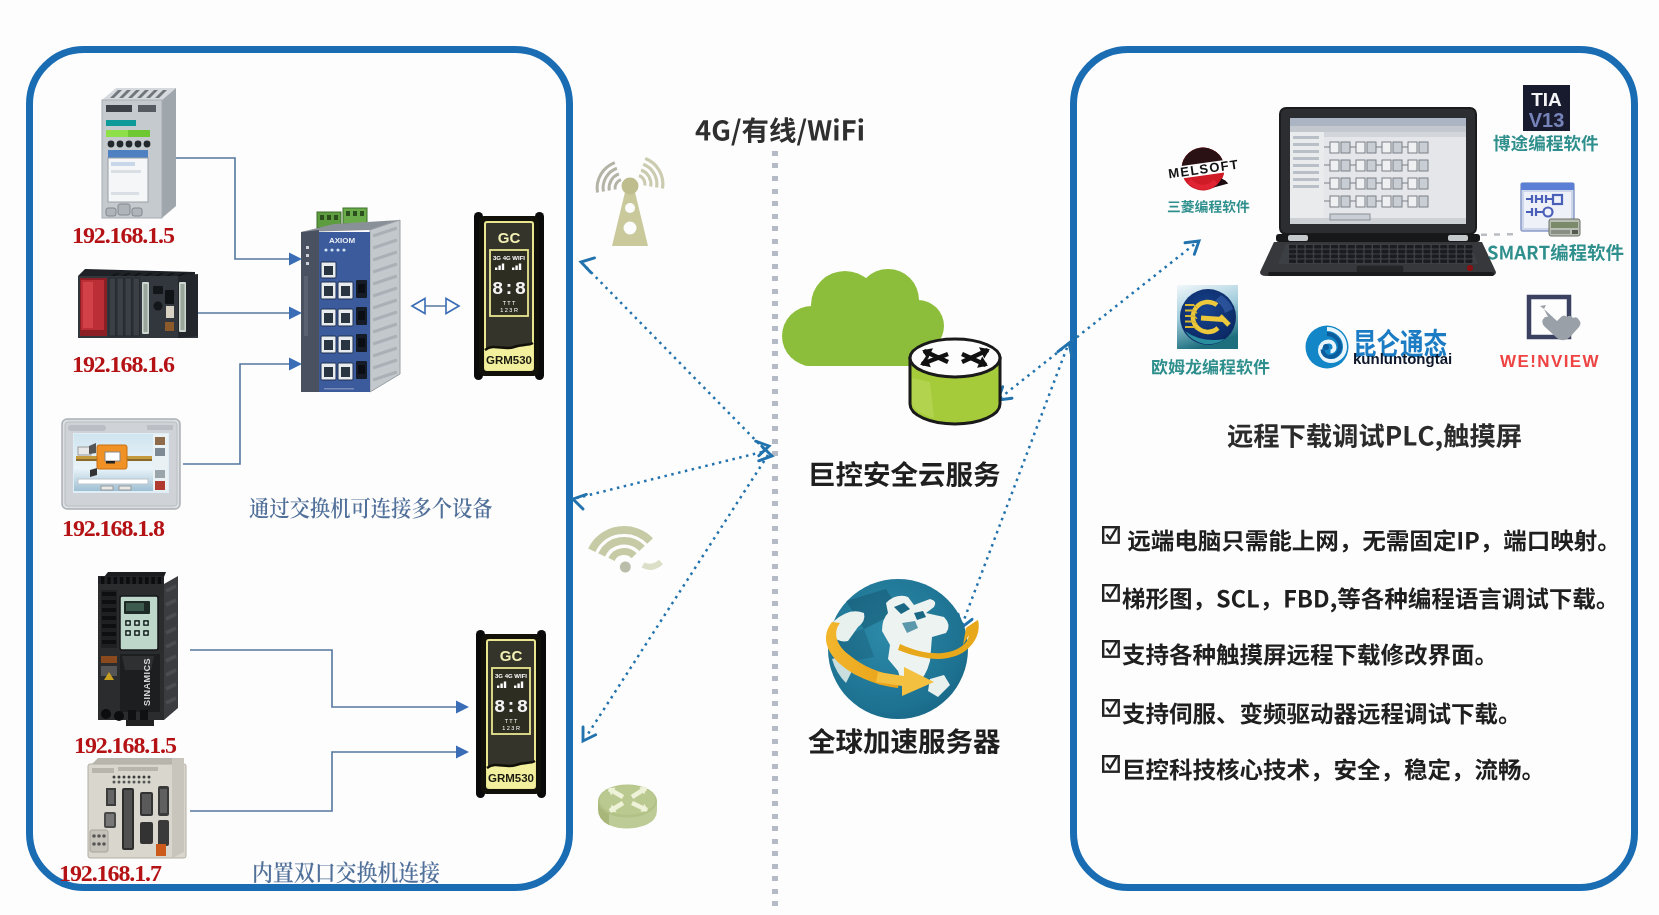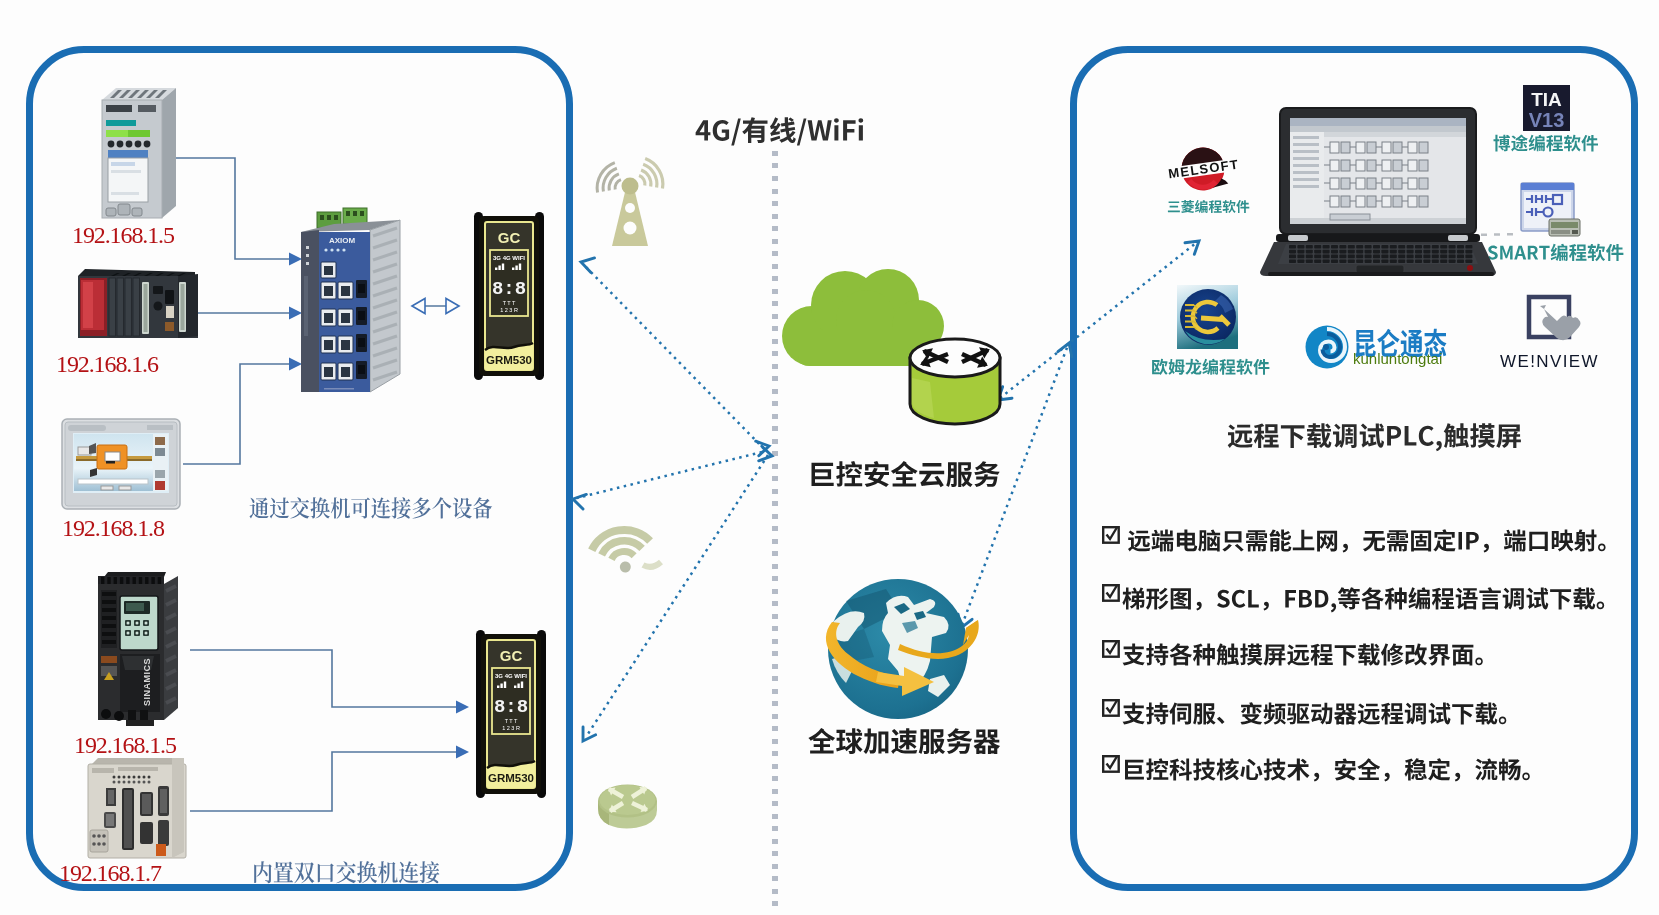--- a/index.html
+++ b/index.html
@@ -1,16 +1,16 @@
 <!DOCTYPE html>
 <html><head><meta charset="utf-8"><style>
 html,body{margin:0;padding:0}
 body{width:1659px;height:915px;background:#fdfdfd;font-family:"Liberation Sans",sans-serif;position:relative;overflow:hidden}
 .abs{position:absolute}
-.ip{position:absolute;font-family:"Liberation Serif",serif;font-weight:normal;color:#b41215;font-size:24px;letter-spacing:-1.1px;white-space:nowrap}
+.ip{position:absolute;font-family:"Liberation Serif",serif;font-weight:bold;color:#b41215;font-size:24px;letter-spacing:-1.1px;white-space:nowrap}
 </style></head><body>
 <div class="abs" style="left:26px;top:46px;width:547px;height:845px;border:7px solid #1a6db3;border-radius:58px;box-sizing:border-box"></div>
 <div class="abs" style="left:1070px;top:46px;width:568px;height:845px;border:7px solid #1a6db3;border-radius:58px;box-sizing:border-box"></div>
 <div class="abs" style="left:772px;top:151px;width:6px;height:757px;background:repeating-linear-gradient(180deg,#b4bbc7 0,#b4bbc7 5px,transparent 5px,transparent 12.5px)"></div>
 <svg class="abs" style="left:0;top:0" width="1659" height="915">
 <g stroke="#54779e" stroke-width="1.6" fill="none">
 <path d="M174,158 H235 V259 H289"></path>
 <path d="M198,313 H289"></path>
 <path d="M183,464 H240 V364 H289"></path>
 <path d="M190,650 H332 V707 H456"></path>
@@ -34,21 +34,21 @@
 <path transform="translate(772,456) rotate(12)" d="M-12,-7.4399999999999995 L0,0 L-12,7.4399999999999995" stroke="#2273ad" stroke-width="2.9" fill="none" stroke-linecap="round" stroke-linejoin="miter"></path>
 <line x1="1000" y1="398" x2="1196" y2="243" stroke="#2273ad" stroke-width="2.5" stroke-dasharray="2.5 4.5"></line>
 <path transform="translate(998,400) rotate(141)" d="M-12,-7.4399999999999995 L0,0 L-12,7.4399999999999995" stroke="#2273ad" stroke-width="2.9" fill="none" stroke-linecap="round" stroke-linejoin="miter"></path>
 <path transform="translate(1199,241) rotate(-39)" d="M-12,-7.4399999999999995 L0,0 L-12,7.4399999999999995" stroke="#2273ad" stroke-width="2.9" fill="none" stroke-linecap="round" stroke-linejoin="miter"></path>
 <line x1="962" y1="625" x2="1068" y2="345" stroke="#2273ad" stroke-width="2.5" stroke-dasharray="2.5 4.5"></line>
 <path transform="translate(961,628) rotate(110)" d="M-12,-7.4399999999999995 L0,0 L-12,7.4399999999999995" stroke="#2273ad" stroke-width="2.9" fill="none" stroke-linecap="round" stroke-linejoin="miter"></path>
 <path transform="translate(1069,343) rotate(-70)" d="M-12,-7.4399999999999995 L0,0 L-12,7.4399999999999995" stroke="#2273ad" stroke-width="2.9" fill="none" stroke-linecap="round" stroke-linejoin="miter"></path>
 <line x1="1468" y1="235" x2="1520" y2="234" stroke="#b9bdc2" stroke-width="2.5" stroke-dasharray="6 7"></line>
 </svg>
 <div class="ip" style="left:72px;top:222px">192.168.1.5</div>
-<div class="ip" style="left:56px;top:351px">192.168.1.6</div>
+<div class="ip" style="left:72px;top:351px">192.168.1.6</div>
 <div class="ip" style="left:62px;top:515px">192.168.1.8</div>
 <div class="ip" style="left:74px;top:732px">192.168.1.5</div>
 <div class="ip" style="left:59px;top:860px">192.168.1.7</div>
 <svg style="position:absolute;left:695px;top:119px;overflow:visible" width="170" height="30">
     <path transform="translate(0,21.6) scale(1,1.0)" d="M9.3 0.0H13.0V-5.3H15.4V-8.4H13.0V-20.4H8.2L0.6 -8.0V-5.3H9.3ZM9.3 -8.4H4.5L7.7 -13.4C8.2 -14.5 8.8 -15.6 9.3 -16.7H9.4C9.3 -15.5 9.3 -13.7 9.3 -12.5Z M27.4 0.4C30.2 0.4 32.7 -0.7 34.1 -2.1V-11.2H26.8V-7.9H30.4V-3.9C29.9 -3.4 28.8 -3.1 27.9 -3.1C23.9 -3.1 21.9 -5.8 21.9 -10.2C21.9 -14.6 24.2 -17.2 27.6 -17.2C29.4 -17.2 30.5 -16.5 31.6 -15.5L33.7 -18.1C32.4 -19.4 30.4 -20.7 27.4 -20.7C22.0 -20.7 17.7 -16.8 17.7 -10.1C17.7 -3.3 21.9 0.4 27.4 0.4Z M36.3 5.0H39.0L45.8 -22.1H43.1Z M56.6 -23.3C56.3 -22.2 55.9 -21.2 55.5 -20.0H48.0V-16.9H54.1C52.4 -13.7 50.2 -10.8 47.2 -8.9C47.8 -8.3 48.9 -7.1 49.4 -6.3C50.7 -7.3 51.9 -8.4 53.0 -9.6V2.4H56.3V-2.8H66.2V-1.2C66.2 -0.8 66.1 -0.7 65.6 -0.6C65.2 -0.6 63.5 -0.6 62.1 -0.7C62.6 0.2 63.0 1.6 63.1 2.5C65.4 2.5 66.9 2.4 68.0 1.9C69.2 1.4 69.5 0.5 69.5 -1.1V-14.8H56.7C57.1 -15.5 57.4 -16.2 57.8 -16.9H72.5V-20.0H59.1C59.4 -20.9 59.7 -21.7 60.0 -22.6ZM56.3 -7.4H66.2V-5.6H56.3ZM56.3 -10.1V-11.9H66.2V-10.1Z M75.3 -2.0 76.0 1.2C78.7 0.3 82.0 -0.9 85.2 -2.0L84.7 -4.8C81.2 -3.7 77.6 -2.6 75.3 -2.0ZM93.4 -21.4C94.5 -20.6 96.1 -19.5 96.8 -18.8L98.8 -20.7C98.0 -21.4 96.4 -22.4 95.3 -23.1ZM76.0 -11.3C76.5 -11.6 77.1 -11.7 79.5 -12.0C78.6 -10.7 77.8 -9.8 77.4 -9.3C76.6 -8.3 75.9 -7.7 75.2 -7.5C75.6 -6.7 76.1 -5.2 76.2 -4.6C76.9 -5.1 78.1 -5.4 84.8 -6.7C84.7 -7.3 84.8 -8.6 84.8 -9.4L80.5 -8.7C82.4 -10.9 84.2 -13.5 85.7 -16.1L83.0 -17.8C82.5 -16.8 82.0 -15.8 81.4 -14.9L79.1 -14.7C80.6 -16.8 82.1 -19.4 83.2 -21.8L80.1 -23.3C79.1 -20.2 77.2 -16.8 76.6 -16.0C76.0 -15.1 75.6 -14.6 75.0 -14.4C75.3 -13.5 75.9 -12.0 76.0 -11.3ZM97.7 -9.6C96.9 -8.3 95.8 -7.1 94.6 -6.1C94.4 -7.1 94.1 -8.4 93.9 -9.6L100.2 -10.8L99.7 -13.7L93.5 -12.6L93.3 -15.1L99.5 -16.1L99.0 -19.0L93.1 -18.1C93.0 -19.9 93.0 -21.6 93.0 -23.4H89.7C89.7 -21.5 89.7 -19.5 89.8 -17.6L85.9 -17.0L86.4 -14.0L90.0 -14.6L90.3 -12.0L85.3 -11.1L85.8 -8.1L90.7 -9.0C91.0 -7.2 91.4 -5.5 91.8 -4.0C89.6 -2.6 87.0 -1.5 84.3 -0.7C85.0 0.1 85.9 1.2 86.3 2.1C88.6 1.2 90.9 0.2 92.9 -1.1C94.0 1.1 95.4 2.4 97.2 2.4C99.4 2.4 100.2 1.6 100.8 -1.8C100.0 -2.2 99.1 -2.9 98.4 -3.7C98.3 -1.4 98.1 -0.7 97.5 -0.7C96.9 -0.7 96.2 -1.6 95.6 -3.0C97.5 -4.6 99.1 -6.3 100.5 -8.4Z M101.9 5.0H104.5L111.4 -22.1H108.7Z M116.5 0.0H121.5L123.7 -10.1C124.0 -11.6 124.3 -13.2 124.6 -14.8H124.7C125.0 -13.2 125.3 -11.6 125.6 -10.1L127.9 0.0H132.9L136.7 -20.4H132.8L131.2 -10.4C130.9 -8.3 130.6 -6.1 130.3 -3.9H130.2C129.7 -6.1 129.3 -8.3 128.9 -10.4L126.5 -20.4H123.0L120.7 -10.4C120.3 -8.3 119.8 -6.1 119.4 -3.9H119.3C119.0 -6.1 118.7 -8.3 118.3 -10.4L116.8 -20.4H112.6Z M139.4 0.0H143.4V-15.4H139.4ZM141.4 -17.9C142.8 -17.9 143.8 -18.7 143.8 -20.1C143.8 -21.4 142.8 -22.3 141.4 -22.3C140.0 -22.3 139.1 -21.4 139.1 -20.1C139.1 -18.7 140.0 -17.9 141.4 -17.9Z M148.1 0.0H152.1V-8.2H159.4V-11.6H152.1V-16.9H160.6V-20.4H148.1Z M163.8 0.0H167.9V-15.4H163.8ZM165.9 -17.9C167.2 -17.9 168.2 -18.7 168.2 -20.1C168.2 -21.4 167.2 -22.3 165.9 -22.3C164.4 -22.3 163.5 -21.4 163.5 -20.1C163.5 -18.7 164.4 -17.9 165.9 -17.9Z" fill="#2f2f2f"></path>
   </svg>
 <svg style="position:absolute;left:808px;top:463px;overflow:visible" width="192" height="30">
     <path transform="translate(0,21.6) scale(1,1.0)" d="M7.0 -12.2H19.7V-8.4H7.0ZM3.5 -21.9V1.3H25.7V-1.8H7.0V-5.3H23.1V-15.3H7.0V-18.7H25.1V-21.9Z M46.0 -14.4C47.7 -13.0 50.2 -11.0 51.3 -9.8L53.4 -12.0C52.1 -13.1 49.6 -15.1 47.9 -16.4ZM31.4 -23.4V-18.5H28.6V-15.5H31.4V-9.7L28.2 -8.7L28.8 -5.6L31.4 -6.4V-1.5C31.4 -1.1 31.2 -1.0 30.9 -1.0C30.6 -1.0 29.6 -1.0 28.6 -1.0C29.0 -0.1 29.4 1.2 29.5 2.0C31.2 2.0 32.5 1.9 33.3 1.4C34.1 0.9 34.4 0.1 34.4 -1.4V-7.5L37.1 -8.5L36.6 -11.4L34.4 -10.7V-15.5H36.7V-18.5H34.4V-23.4ZM42.4 -16.3C41.1 -14.7 39.2 -13.1 37.4 -12.1C37.9 -11.6 38.8 -10.3 39.1 -9.7H38.6V-6.8H43.7V-1.3H36.5V1.6H54.2V-1.3H47.0V-6.8H52.2V-9.7H39.4C41.4 -11.0 43.7 -13.2 45.1 -15.2ZM43.0 -22.8C43.3 -22.0 43.7 -21.1 44.0 -20.2H37.4V-15.2H40.4V-17.4H50.7V-15.3H53.8V-20.2H47.5C47.2 -21.2 46.7 -22.5 46.2 -23.5Z M65.7 -22.7C66.1 -22.0 66.4 -21.2 66.7 -20.4H57.1V-14.2H60.5V-17.3H76.9V-14.2H80.4V-20.4H70.7C70.3 -21.3 69.7 -22.5 69.2 -23.5ZM72.2 -9.6C71.5 -8.0 70.6 -6.7 69.4 -5.6C67.9 -6.1 66.4 -6.7 65.0 -7.2C65.4 -7.9 65.9 -8.7 66.4 -9.6ZM59.7 -5.8C61.8 -5.1 64.0 -4.2 66.3 -3.3C63.7 -2.0 60.5 -1.1 56.7 -0.6C57.3 0.1 58.3 1.6 58.6 2.4C63.1 1.6 66.9 0.3 69.9 -1.8C73.2 -0.3 76.2 1.2 78.2 2.5L80.8 -0.3C78.8 -1.5 75.9 -2.9 72.7 -4.2C74.1 -5.7 75.2 -7.5 76.1 -9.6H81.0V-12.7H68.1C68.7 -13.8 69.2 -14.9 69.7 -16.0L66.0 -16.7C65.5 -15.5 64.8 -14.1 64.1 -12.7H56.6V-9.6H62.3C61.5 -8.2 60.6 -7.0 59.8 -5.9Z M95.7 -23.6C92.9 -19.3 87.9 -15.8 82.9 -13.7C83.8 -12.9 84.7 -11.8 85.2 -10.9C86.1 -11.4 87.0 -11.9 87.8 -12.4V-10.5H94.5V-7.3H88.2V-4.5H94.5V-1.1H84.6V1.8H108.1V-1.1H98.0V-4.5H104.5V-7.3H98.0V-10.5H104.8V-12.3C105.6 -11.8 106.5 -11.3 107.4 -10.8C107.9 -11.8 108.8 -12.9 109.6 -13.6C105.2 -15.6 101.4 -18.0 98.1 -21.5L98.6 -22.2ZM89.5 -13.4C92.0 -15.0 94.3 -17.0 96.2 -19.1C98.3 -16.9 100.5 -15.0 103.0 -13.4Z M114.5 -21.6V-18.1H133.4V-21.6ZM113.7 1.5C115.2 0.9 117.2 0.8 131.0 -0.2C131.7 0.8 132.2 1.8 132.6 2.7L135.8 0.7C134.4 -1.9 131.8 -5.8 129.5 -8.9L126.5 -7.3C127.3 -6.1 128.2 -4.8 129.1 -3.4L118.1 -2.8C120.0 -5.0 121.9 -7.6 123.5 -10.4H136.2V-13.8H111.3V-10.4H118.8C117.3 -7.5 115.4 -4.8 114.7 -4.0C113.8 -3.0 113.2 -2.4 112.4 -2.2C112.9 -1.2 113.5 0.7 113.7 1.5Z M140.0 -22.4V-12.4C140.0 -8.3 139.9 -2.8 138.2 1.0C138.9 1.3 140.2 2.0 140.8 2.5C142.0 0.0 142.5 -3.4 142.8 -6.7H145.6V-1.2C145.6 -0.8 145.5 -0.7 145.2 -0.7C144.9 -0.7 143.8 -0.7 142.8 -0.7C143.2 0.1 143.6 1.6 143.7 2.5C145.5 2.5 146.7 2.4 147.6 1.8C148.5 1.3 148.7 0.4 148.7 -1.1V-22.4ZM143.0 -19.4H145.6V-16.2H143.0ZM143.0 -13.1H145.6V-9.8H142.9L143.0 -12.4ZM160.2 -9.8C159.8 -8.2 159.2 -6.8 158.5 -5.5C157.6 -6.8 156.9 -8.3 156.3 -9.8ZM150.2 -22.4V2.5H153.3V0.2C153.9 0.8 154.7 1.8 155.0 2.4C156.3 1.6 157.5 0.6 158.6 -0.6C159.8 0.7 161.1 1.7 162.5 2.5C163.0 1.7 163.9 0.5 164.6 -0.1C163.0 -0.8 161.7 -1.8 160.5 -3.0C162.0 -5.5 163.2 -8.6 163.8 -12.3L161.8 -12.9L161.3 -12.8H153.3V-19.3H159.8V-17.1C159.8 -16.8 159.6 -16.7 159.2 -16.7C158.8 -16.6 157.1 -16.6 155.8 -16.7C156.1 -15.9 156.6 -14.8 156.7 -13.9C158.8 -13.9 160.4 -13.9 161.5 -14.4C162.6 -14.8 162.9 -15.6 162.9 -17.1V-22.4ZM153.5 -9.8C154.3 -7.3 155.4 -5.0 156.7 -3.0C155.7 -1.8 154.6 -0.8 153.3 -0.1V-9.8Z M176.5 -10.4C176.4 -9.5 176.2 -8.8 176.0 -8.1H168.2V-5.2H174.8C173.2 -2.6 170.4 -1.1 166.4 -0.3C167.0 0.3 168.0 1.7 168.3 2.4C173.3 1.0 176.6 -1.2 178.4 -5.2H185.8C185.4 -2.7 184.9 -1.3 184.3 -0.9C184.0 -0.6 183.6 -0.6 183.0 -0.6C182.2 -0.6 180.2 -0.6 178.4 -0.7C178.9 0.0 179.4 1.2 179.4 2.1C181.2 2.2 183.0 2.2 184.0 2.1C185.3 2.1 186.2 1.8 186.9 1.1C188.0 0.2 188.7 -2.0 189.3 -6.7C189.4 -7.2 189.4 -8.1 189.4 -8.1H179.4C179.6 -8.7 179.8 -9.4 179.9 -10.1ZM184.4 -18.0C182.8 -16.8 180.9 -15.8 178.8 -15.0C176.9 -15.7 175.3 -16.7 174.2 -17.8L174.4 -18.0ZM174.9 -23.4C173.5 -21.0 170.9 -18.6 167.0 -16.8C167.6 -16.3 168.6 -15.0 168.9 -14.2C170.1 -14.8 171.1 -15.5 172.1 -16.1C172.9 -15.3 173.9 -14.5 175.0 -13.9C172.2 -13.1 169.2 -12.7 166.2 -12.4C166.7 -11.7 167.2 -10.4 167.4 -9.6C171.4 -10.0 175.3 -10.8 178.8 -12.0C181.9 -10.8 185.7 -10.2 189.9 -9.9C190.3 -10.7 191.1 -12.0 191.7 -12.8C188.5 -12.9 185.5 -13.2 182.9 -13.8C185.8 -15.3 188.2 -17.2 189.8 -19.6L187.7 -20.9L187.2 -20.7H176.9C177.4 -21.4 177.8 -22.0 178.3 -22.7Z" fill="#1f1f1f"></path>
   </svg>
 <svg style="position:absolute;left:808px;top:730px;overflow:visible" width="192" height="30">
@@ -106,22 +106,22 @@
   </svg>
 <svg style="position:absolute;left:1487px;top:245px;overflow:visible" width="137" height="20">
     <path transform="translate(0,14.5) scale(1,1.0)" d="M5.8 0.3C8.9 0.3 10.8 -1.6 10.8 -3.9C10.8 -5.8 9.7 -6.9 8.0 -7.6L6.2 -8.3C5.1 -8.8 4.1 -9.2 4.1 -10.1C4.1 -11.0 4.9 -11.6 6.1 -11.6C7.2 -11.6 8.1 -11.1 9.0 -10.4L10.4 -12.1C9.2 -13.3 7.7 -13.9 6.1 -13.9C3.3 -13.9 1.3 -12.2 1.3 -10.0C1.3 -8.0 2.7 -6.9 4.1 -6.3L5.9 -5.5C7.1 -5.0 8.0 -4.7 8.0 -3.7C8.0 -2.7 7.2 -2.1 5.8 -2.1C4.6 -2.1 3.3 -2.7 2.3 -3.6L0.8 -1.7C2.1 -0.4 3.9 0.3 5.8 0.3Z M13.2 0.0H15.6V-5.7C15.6 -7.0 15.4 -8.9 15.3 -10.2H15.4L16.5 -7.0L18.6 -1.2H20.1L22.3 -7.0L23.4 -10.2H23.5C23.3 -8.9 23.1 -7.0 23.1 -5.7V0.0H25.6V-13.7H22.6L20.3 -7.3C20.0 -6.4 19.8 -5.5 19.5 -4.6H19.4C19.1 -5.5 18.8 -6.4 18.5 -7.3L16.2 -13.7H13.2Z M27.2 0.0H29.9L30.9 -3.5H35.3L36.3 0.0H39.2L34.8 -13.7H31.6ZM31.5 -5.6 31.9 -7.1C32.3 -8.5 32.7 -10.1 33.1 -11.6H33.1C33.5 -10.1 33.9 -8.5 34.3 -7.1L34.7 -5.6Z M43.5 -7.3V-11.5H45.3C47.0 -11.5 48.0 -11.0 48.0 -9.5C48.0 -8.1 47.0 -7.3 45.3 -7.3ZM48.2 0.0H51.2L48.0 -5.6C49.6 -6.2 50.6 -7.5 50.6 -9.5C50.6 -12.7 48.4 -13.7 45.5 -13.7H40.8V0.0H43.5V-5.2H45.4Z M56.1 0.0H58.8V-11.4H62.6V-13.7H52.2V-11.4H56.1Z M64.3 -7.6C64.6 -7.8 65.0 -7.9 66.4 -8.1C65.9 -7.2 65.4 -6.5 65.2 -6.2C64.6 -5.5 64.2 -5.0 63.8 -4.9C64.0 -4.4 64.3 -3.5 64.4 -3.1C64.8 -3.4 65.5 -3.6 69.5 -4.6C69.4 -5.0 69.4 -5.8 69.4 -6.4L67.1 -5.9C68.2 -7.4 69.3 -9.2 70.1 -11.0L68.4 -12.0C68.2 -11.3 67.8 -10.6 67.5 -9.9L66.2 -9.9C67.1 -11.4 68.0 -13.2 68.7 -15.0L66.6 -15.8C66.1 -13.6 65.0 -11.2 64.6 -10.6C64.3 -10.0 64.0 -9.6 63.6 -9.5C63.9 -9.0 64.2 -8.0 64.3 -7.6ZM74.1 -15.2C74.3 -14.8 74.5 -14.3 74.7 -13.8H70.6V-9.8C70.6 -7.5 70.5 -4.4 69.6 -1.8L69.2 -3.5C67.2 -2.6 65.1 -1.8 63.7 -1.3L64.2 0.7L69.6 -1.7C69.3 -1.0 69.0 -0.4 68.7 0.2C69.1 0.4 70.0 1.0 70.3 1.4C71.3 -0.2 71.9 -2.2 72.2 -4.2V1.5H73.9V-2.4H74.7V1.1H76.1V-2.4H76.8V1.1H78.2V-2.4H79.0V-0.3C79.0 -0.1 78.9 -0.1 78.8 -0.1C78.7 -0.1 78.5 -0.1 78.2 -0.1C78.4 0.3 78.6 1.0 78.6 1.5C79.3 1.5 79.7 1.5 80.1 1.2C80.5 0.9 80.6 0.5 80.6 -0.2V-7.8H72.6L72.6 -8.9H80.3V-13.8H77.1C76.9 -14.4 76.5 -15.2 76.2 -15.8ZM74.7 -6.1V-4.1H73.9V-6.1ZM76.1 -6.1H76.8V-4.1H76.1ZM78.2 -6.1H79.0V-4.1H78.2ZM72.6 -12.0H78.3V-10.7H72.6Z M92.2 -13.1H96.5V-10.6H92.2ZM90.1 -15.0V-8.7H98.6V-15.0ZM90.0 -4.2V-2.3H93.2V-0.7H88.8V1.3H99.5V-0.7H95.4V-2.3H98.7V-4.2H95.4V-5.7H99.1V-7.6H89.5V-5.7H93.2V-4.2ZM87.9 -15.5C86.5 -14.9 84.2 -14.3 82.2 -14.0C82.4 -13.5 82.7 -12.8 82.8 -12.3C83.5 -12.4 84.3 -12.5 85.1 -12.6V-10.5H82.4V-8.4H84.8C84.1 -6.6 83.0 -4.6 82.0 -3.5C82.4 -2.9 82.8 -2.0 83.0 -1.3C83.8 -2.3 84.5 -3.6 85.1 -5.0V1.6H87.2V-5.6C87.6 -4.9 88.1 -4.2 88.3 -3.7L89.6 -5.5C89.2 -5.9 87.7 -7.5 87.2 -7.9V-8.4H89.2V-10.5H87.2V-13.1C88.0 -13.3 88.8 -13.5 89.4 -13.8Z M110.6 -15.7C110.3 -12.9 109.6 -10.1 108.3 -8.5C108.8 -8.2 109.7 -7.5 110.1 -7.2C110.8 -8.2 111.4 -9.6 111.8 -11.1H115.6C115.4 -9.9 115.2 -8.7 115.0 -7.9L116.8 -7.5C117.2 -8.9 117.6 -10.9 118.0 -12.8L116.5 -13.1L116.2 -13.0H112.3C112.5 -13.8 112.6 -14.6 112.7 -15.4ZM112.0 -9.4V-8.5C112.0 -6.2 111.7 -2.5 108.1 0.2C108.6 0.5 109.4 1.2 109.7 1.7C111.5 0.3 112.6 -1.3 113.2 -2.9C114.0 -0.9 115.1 0.7 116.7 1.6C117.0 1.1 117.7 0.2 118.2 -0.2C115.9 -1.3 114.7 -3.8 114.0 -6.6C114.1 -7.3 114.1 -7.9 114.1 -8.5V-9.4ZM101.6 -5.7C101.8 -5.9 102.5 -6.0 103.2 -6.0H104.9V-4.0C103.3 -3.8 101.7 -3.6 100.6 -3.5L101.0 -1.2L104.9 -1.9V1.6H106.9V-2.2L109.0 -2.6L108.9 -4.6L106.9 -4.3V-6.0H108.7L108.7 -8.0H106.9V-10.6H104.9V-8.0H103.7C104.1 -9.1 104.6 -10.3 105.1 -11.6H108.9V-13.7H105.7L106.1 -15.2L104.0 -15.6C103.9 -15.0 103.7 -14.3 103.5 -13.7H100.8V-11.6H102.9C102.6 -10.4 102.2 -9.4 102.0 -9.0C101.6 -8.2 101.4 -7.7 100.9 -7.6C101.2 -7.1 101.5 -6.1 101.6 -5.7Z M124.4 -6.7V-4.6H129.4V1.6H131.6V-4.6H136.4V-6.7H131.6V-9.9H135.5V-12.1H131.6V-15.4H129.4V-12.1H127.9C128.1 -12.8 128.2 -13.5 128.4 -14.2L126.2 -14.7C125.8 -12.4 125.1 -10.0 124.1 -8.6C124.6 -8.4 125.5 -7.8 126.0 -7.5C126.4 -8.2 126.8 -9.0 127.1 -9.9H129.4V-6.7ZM123.0 -15.6C122.1 -13.0 120.5 -10.3 118.9 -8.7C119.3 -8.1 119.9 -6.9 120.1 -6.4C120.4 -6.8 120.8 -7.2 121.2 -7.7V1.6H123.3V-11.0C124.0 -12.3 124.6 -13.6 125.1 -14.9Z" fill="#2e8f8d"></path>
   </svg>
 <svg style="position:absolute;left:1151px;top:360px;overflow:visible" width="119" height="19">
     <path transform="translate(0,13.3) scale(1,1.0)" d="M4.9 -6.0C4.3 -4.9 3.7 -3.9 3.1 -3.1V-8.9C3.7 -8.0 4.3 -7.0 4.9 -6.0ZM8.6 -13.3H1.1V0.9H8.6V0.6C8.9 0.9 9.2 1.3 9.4 1.6C10.8 0.3 11.7 -1.3 12.2 -2.9C12.9 -1.1 13.8 0.2 15.2 1.5C15.5 1.0 16.1 0.3 16.6 -0.1C14.6 -1.7 13.6 -3.6 12.9 -6.8C12.9 -7.2 13.0 -7.6 13.0 -8.0V-9.4H11.1V-8.1C11.1 -6.0 10.8 -2.8 8.6 -0.4V-1.0H3.1V-2.2C3.5 -1.9 3.9 -1.5 4.1 -1.3C4.7 -2.1 5.4 -3.0 5.9 -4.1C6.4 -3.2 6.7 -2.4 7.0 -1.7L8.7 -2.7C8.3 -3.7 7.7 -4.9 6.9 -6.2C7.5 -7.6 8.0 -9.1 8.4 -10.7L6.6 -11.0C6.3 -10.0 6.1 -9.0 5.7 -8.1C5.2 -8.9 4.6 -9.8 4.0 -10.5L3.1 -10.1V-11.4H8.6ZM10.1 -14.5C9.8 -12.0 9.1 -9.5 7.9 -8.0C8.4 -7.8 9.2 -7.2 9.6 -7.0C10.2 -7.8 10.7 -8.9 11.1 -10.1H14.4C14.2 -9.1 13.9 -8.0 13.6 -7.3L15.2 -6.8C15.7 -8.1 16.3 -10.0 16.6 -11.7L15.3 -12.1L15.0 -12.0H11.6C11.8 -12.7 11.9 -13.4 12.0 -14.2Z M27.1 -10.9C27.7 -10.2 28.5 -9.2 28.8 -8.6L30.2 -9.6C29.8 -10.1 29.0 -11.1 28.4 -11.7ZM26.8 -5.6C27.4 -4.8 28.3 -3.8 28.6 -3.1L30.0 -4.1C29.6 -4.7 28.7 -5.7 28.1 -6.4ZM26.7 -12.0H30.8L30.7 -8.4H26.5ZM23.6 -8.4V-6.6H24.5C24.3 -4.6 24.1 -2.6 23.9 -1.2H25.3L30.3 -1.1C30.2 -0.9 30.2 -0.7 30.1 -0.6C29.9 -0.4 29.8 -0.3 29.5 -0.3C29.1 -0.3 28.5 -0.3 27.8 -0.3C28.1 0.2 28.3 0.9 28.3 1.4C29.1 1.4 29.9 1.5 30.5 1.4C31.0 1.2 31.4 1.0 31.8 0.4C32.0 0.1 32.1 -0.4 32.2 -1.1H33.2V-3.0H32.4C32.5 -3.9 32.5 -5.1 32.6 -6.6H33.5V-8.4H32.6L32.7 -12.8C32.7 -13.0 32.7 -13.8 32.7 -13.8H24.9C24.8 -12.1 24.7 -10.3 24.6 -8.4ZM26.1 -3.0C26.2 -4.1 26.3 -5.3 26.4 -6.6H30.7C30.6 -5.0 30.6 -3.9 30.5 -3.0ZM21.7 -9.2C21.5 -7.3 21.2 -5.6 20.7 -4.2L19.9 -5.0C20.2 -6.3 20.4 -7.7 20.7 -9.2ZM17.9 -4.4C18.5 -3.8 19.2 -3.1 19.9 -2.4C19.2 -1.4 18.4 -0.6 17.4 -0.1C17.8 0.3 18.3 1.1 18.6 1.5C19.6 0.9 20.5 0.1 21.2 -1.0C21.7 -0.3 22.1 0.2 22.4 0.7L23.8 -0.7C23.4 -1.3 22.8 -2.0 22.2 -2.8C23.0 -4.8 23.4 -7.5 23.6 -10.9L22.4 -11.1L22.1 -11.1H21.0C21.1 -12.2 21.2 -13.3 21.3 -14.3L19.6 -14.4C19.5 -13.3 19.4 -12.2 19.2 -11.1H17.8V-9.2H18.9C18.6 -7.4 18.2 -5.7 17.9 -4.4Z M47.7 -8.1C47.0 -6.7 46.0 -5.4 44.9 -4.3V-8.8H50.2V-10.6H41.6C41.7 -11.8 41.8 -13.1 41.9 -14.4L39.7 -14.5C39.7 -13.1 39.6 -11.8 39.5 -10.6H34.8V-8.8H39.3C38.7 -4.9 37.3 -2.1 34.4 -0.4C34.9 0.0 35.7 0.9 36.0 1.4C39.2 -0.8 40.7 -4.1 41.4 -8.8H42.8V-2.5C41.7 -1.7 40.6 -1.1 39.4 -0.6C39.9 -0.1 40.5 0.6 40.8 1.1C41.5 0.7 42.2 0.3 42.9 -0.2C43.2 0.8 43.9 1.2 45.4 1.2C45.8 1.2 47.6 1.2 48.0 1.2C49.7 1.2 50.3 0.4 50.5 -1.9C50.0 -2.0 49.1 -2.3 48.7 -2.7C48.6 -1.1 48.5 -0.7 47.8 -0.7C47.5 -0.7 46.0 -0.7 45.7 -0.7C45.0 -0.7 44.9 -0.8 44.9 -1.5V-1.6C46.8 -3.2 48.4 -5.1 49.6 -7.3ZM43.8 -13.2C44.8 -12.4 46.2 -11.3 46.8 -10.6L48.2 -11.9C47.6 -12.5 46.2 -13.6 45.2 -14.2Z M52.0 -7.0C52.3 -7.2 52.6 -7.3 54.0 -7.4C53.5 -6.6 53.0 -6.0 52.8 -5.7C52.3 -5.0 52.0 -4.6 51.5 -4.6C51.7 -4.1 52.1 -3.2 52.1 -2.9C52.5 -3.1 53.2 -3.3 56.8 -4.2C56.7 -4.6 56.7 -5.4 56.7 -5.9L54.6 -5.4C55.6 -6.9 56.6 -8.5 57.4 -10.1L55.8 -11.0C55.6 -10.4 55.3 -9.8 54.9 -9.2L53.7 -9.1C54.6 -10.5 55.5 -12.2 56.1 -13.9L54.2 -14.5C53.7 -12.5 52.6 -10.4 52.3 -9.8C52.0 -9.2 51.7 -8.9 51.4 -8.8C51.6 -8.3 51.9 -7.4 52.0 -7.0ZM61.0 -14.0C61.2 -13.6 61.4 -13.2 61.6 -12.7H57.9V-9.0C57.9 -6.9 57.7 -4.1 56.9 -1.6L56.5 -3.2C54.7 -2.4 52.7 -1.6 51.5 -1.2L51.9 0.7L56.9 -1.6C56.6 -1.0 56.4 -0.4 56.0 0.2C56.5 0.3 57.3 1.0 57.6 1.3C58.5 -0.2 59.0 -2.0 59.3 -3.9V1.4H60.9V-2.2H61.6V1.0H62.9V-2.2H63.6V1.0H64.8V-2.2H65.5V-0.2C65.5 -0.1 65.5 -0.1 65.4 -0.1C65.3 -0.1 65.1 -0.1 64.8 -0.1C65.0 0.3 65.2 0.9 65.2 1.4C65.8 1.4 66.2 1.3 66.6 1.1C67.0 0.8 67.0 0.4 67.0 -0.2V-7.2H59.7L59.7 -8.2H66.8V-12.7H63.8C63.6 -13.3 63.3 -14.0 63.0 -14.6ZM61.6 -5.6V-3.8H60.9V-5.6ZM62.9 -5.6H63.6V-3.8H62.9ZM64.8 -5.6H65.5V-3.8H64.8ZM59.7 -11.1H64.9V-9.8H59.7Z M77.7 -12.1H81.7V-9.7H77.7ZM75.8 -13.8V-8.0H83.6V-13.8ZM75.7 -3.8V-2.1H78.6V-0.6H74.6V1.2H84.5V-0.6H80.7V-2.1H83.7V-3.8H80.7V-5.3H84.1V-7.0H75.3V-5.3H78.6V-3.8ZM73.8 -14.3C72.5 -13.7 70.4 -13.2 68.5 -12.9C68.7 -12.4 69.0 -11.8 69.1 -11.3C69.7 -11.4 70.4 -11.5 71.1 -11.6V-9.7H68.7V-7.8H70.9C70.3 -6.1 69.3 -4.3 68.3 -3.2C68.7 -2.7 69.1 -1.8 69.3 -1.2C70.0 -2.1 70.6 -3.3 71.1 -4.6V1.5H73.1V-5.2C73.5 -4.5 73.9 -3.9 74.1 -3.4L75.3 -5.0C75.0 -5.4 73.6 -6.9 73.1 -7.3V-7.8H74.9V-9.7H73.1V-12.1C73.8 -12.2 74.5 -12.5 75.2 -12.7Z M94.7 -14.5C94.4 -11.8 93.7 -9.4 92.6 -7.8C93.0 -7.5 93.9 -7.0 94.2 -6.6C94.9 -7.6 95.4 -8.8 95.8 -10.2H99.3C99.1 -9.1 98.9 -8.1 98.7 -7.3L100.4 -6.9C100.7 -8.2 101.2 -10.1 101.5 -11.8L100.1 -12.1L99.8 -12.0H96.3C96.4 -12.7 96.5 -13.4 96.6 -14.2ZM96.0 -8.7V-7.9C96.0 -5.7 95.7 -2.3 92.4 0.2C92.9 0.5 93.6 1.1 93.9 1.5C95.5 0.3 96.5 -1.2 97.1 -2.7C97.8 -0.8 98.8 0.6 100.3 1.5C100.6 1.0 101.2 0.2 101.7 -0.2C99.6 -1.2 98.4 -3.5 97.8 -6.1C97.9 -6.7 97.9 -7.3 97.9 -7.8V-8.7ZM86.4 -5.3C86.6 -5.4 87.2 -5.5 87.8 -5.5H89.4V-3.7C87.9 -3.5 86.5 -3.3 85.4 -3.2L85.9 -1.1L89.4 -1.7V1.5H91.3V-2.0L93.2 -2.4L93.1 -4.2L91.3 -4.0V-5.5H92.9L93.0 -7.4H91.3V-9.7H89.4V-7.4H88.3C88.7 -8.4 89.2 -9.5 89.6 -10.7H93.1V-12.6H90.2L90.6 -14.0L88.6 -14.4C88.5 -13.8 88.3 -13.2 88.2 -12.6H85.7V-10.7H87.6C87.3 -9.6 86.9 -8.7 86.8 -8.3C86.4 -7.6 86.2 -7.1 85.8 -7.0C86.0 -6.5 86.3 -5.6 86.4 -5.3Z M107.4 -6.2V-4.2H112.0V1.5H114.0V-4.2H118.4V-6.2H114.0V-9.1H117.6V-11.2H114.0V-14.2H112.0V-11.2H110.6C110.8 -11.8 110.9 -12.4 111.1 -13.1L109.1 -13.5C108.7 -11.4 108.0 -9.2 107.1 -7.9C107.6 -7.7 108.4 -7.2 108.9 -6.9C109.2 -7.5 109.6 -8.3 109.9 -9.1H112.0V-6.2ZM106.1 -14.4C105.3 -12.0 103.8 -9.5 102.3 -8.0C102.7 -7.5 103.2 -6.4 103.4 -5.9C103.8 -6.2 104.1 -6.6 104.4 -7.1V1.5H106.4V-10.1C107.0 -11.3 107.6 -12.5 108.1 -13.8Z" fill="#2e8f8d"></path>
   </svg>
 <svg style="position:absolute;left:1353px;top:337px;overflow:visible" width="94" height="34">
     <path transform="translate(0,17.9) scale(1,1.3)" d="M6.1 -13.6H17.2V-12.3H6.1ZM6.1 -17.0H17.2V-15.7H6.1ZM3.3 -19.2V-10.1H20.2V-19.2ZM3.2 1.9C3.9 1.5 5.0 1.3 11.8 0.2C11.7 -0.4 11.5 -1.5 11.5 -2.2L6.5 -1.6V-4.8H11.4V-7.3H6.5V-9.4H3.5V-2.3C3.5 -1.3 2.7 -0.9 2.2 -0.7C2.6 -0.1 3.1 1.2 3.2 1.9ZM19.9 -8.7C18.8 -7.9 17.0 -7.0 15.3 -6.4V-9.4H12.4V-2.0C12.4 0.8 13.1 1.6 16.0 1.6C16.6 1.6 18.8 1.6 19.4 1.6C21.7 1.6 22.5 0.7 22.8 -2.6C22.0 -2.8 20.8 -3.2 20.3 -3.7C20.1 -1.4 20.0 -1.0 19.2 -1.0C18.6 -1.0 16.8 -1.0 16.4 -1.0C15.4 -1.0 15.3 -1.1 15.3 -2.0V-3.9C17.6 -4.6 20.2 -5.5 22.2 -6.7Z M35.0 -20.1C32.7 -16.4 28.5 -13.6 24.2 -12.0C24.9 -11.3 25.7 -10.3 26.1 -9.5C27.0 -9.9 27.9 -10.4 28.7 -10.9V-2.5C28.7 0.6 29.8 1.4 33.5 1.4C34.3 1.4 38.5 1.4 39.4 1.4C42.7 1.4 43.6 0.3 44.0 -3.7C43.2 -3.9 42.0 -4.3 41.3 -4.8C41.1 -1.7 40.9 -1.2 39.2 -1.2C38.2 -1.2 34.5 -1.2 33.7 -1.2C31.8 -1.2 31.5 -1.4 31.5 -2.5V-4.5C35.3 -5.6 39.3 -7.1 42.3 -8.9L39.7 -11.0C37.7 -9.6 34.7 -8.2 31.5 -7.2V-11.3H29.5C31.7 -12.7 33.7 -14.3 35.5 -16.2C38.0 -13.6 41.5 -11.1 44.6 -9.6C45.0 -10.4 46.0 -11.5 46.6 -12.1C43.2 -13.4 39.3 -15.8 37.0 -18.2L37.6 -19.0Z M48.1 -17.4C49.5 -16.2 51.3 -14.5 52.2 -13.4L54.2 -15.3C53.3 -16.4 51.4 -18.0 50.0 -19.1ZM53.4 -11.0H47.8V-8.4H50.7V-2.7C49.7 -2.3 48.6 -1.4 47.6 -0.4L49.3 2.0C50.3 0.6 51.4 -0.8 52.2 -0.8C52.7 -0.8 53.5 -0.1 54.4 0.4C56.0 1.4 58.0 1.6 60.9 1.6C63.4 1.6 67.3 1.5 69.2 1.4C69.2 0.7 69.6 -0.6 69.9 -1.3C67.4 -1.0 63.5 -0.8 61.0 -0.8C58.4 -0.8 56.3 -0.9 54.8 -1.8C54.2 -2.2 53.8 -2.5 53.4 -2.7ZM55.7 -19.2V-17.1H64.1C63.5 -16.6 62.8 -16.2 62.2 -15.8C61.1 -16.2 60.0 -16.7 59.1 -17.0L57.2 -15.5C58.3 -15.1 59.5 -14.6 60.6 -14.1H55.5V-1.9H58.1V-5.4H60.8V-2.0H63.3V-5.4H66.1V-4.4C66.1 -4.1 66.0 -4.0 65.8 -4.0C65.5 -4.0 64.7 -4.0 64.0 -4.0C64.2 -3.4 64.6 -2.5 64.7 -1.8C66.1 -1.8 67.1 -1.8 67.8 -2.2C68.6 -2.6 68.8 -3.2 68.8 -4.3V-14.1H65.7L65.7 -14.1L64.5 -14.7C66.0 -15.7 67.6 -16.9 68.7 -18.0L67.1 -19.4L66.5 -19.2ZM66.1 -12.0V-10.8H63.3V-12.0ZM58.1 -8.8H60.8V-7.5H58.1ZM58.1 -10.8V-12.0H60.8V-10.8ZM66.1 -8.8V-7.5H63.3V-8.8Z M79.3 -9.2C80.7 -8.4 82.4 -7.2 83.2 -6.4L85.8 -8.0C84.9 -8.8 83.1 -10.0 81.8 -10.7ZM76.7 -5.7V-1.7C76.7 0.8 77.5 1.6 80.8 1.6C81.5 1.6 84.6 1.6 85.4 1.6C88.0 1.6 88.8 0.8 89.2 -2.6C88.4 -2.8 87.2 -3.2 86.6 -3.6C86.5 -1.2 86.3 -0.9 85.1 -0.9C84.3 -0.9 81.7 -0.9 81.1 -0.9C79.7 -0.9 79.5 -1.0 79.5 -1.7V-5.7ZM80.0 -6.0C81.2 -4.8 82.7 -3.1 83.3 -2.0L85.6 -3.4C84.9 -4.6 83.4 -6.2 82.2 -7.3ZM87.9 -5.4C89.0 -3.3 90.1 -0.6 90.5 1.1L93.2 0.2C92.8 -1.6 91.5 -4.2 90.4 -6.2ZM73.6 -5.9C73.2 -3.9 72.4 -1.6 71.4 0.0L74.0 1.3C74.9 -0.4 75.6 -3.0 76.1 -5.1ZM80.9 -20.2C80.8 -19.1 80.7 -18.0 80.5 -16.9H71.6V-14.4H79.7C78.6 -11.8 76.3 -9.8 71.3 -8.5C72.0 -7.9 72.6 -6.8 72.9 -6.1C78.8 -7.8 81.4 -10.6 82.6 -14.0C84.4 -10.2 87.2 -7.7 91.6 -6.4C92.0 -7.2 92.8 -8.4 93.5 -9.0C89.7 -9.9 87.1 -11.7 85.4 -14.4H93.0V-16.9H83.4C83.6 -18.0 83.7 -19.1 83.8 -20.2Z" fill="#1b7cc4"></path>
   </svg>
-<div class="abs" style="left:1353px;top:350px;font-family:'Liberation Sans',sans-serif;font-weight:normal;color:#4d7c0f;font-size:15px">kunluntongtai</div>
-<div class="abs" style="left:1500px;top:352px;font-family:'Liberation Sans',sans-serif;font-weight:normal;color:#0f172a;font-size:17px;letter-spacing:1.4px">WE!NVIEW</div>
+<div class="abs" style="left:1353px;top:350px;font-family:'Liberation Sans',sans-serif;font-weight:bold;color:#0f172a;font-size:15px">kunluntongtai</div>
+<div class="abs" style="left:1500px;top:352px;font-family:'Liberation Sans',sans-serif;font-weight:bold;color:#ef4444;font-size:17px;letter-spacing:1.4px">WE!NVIEW</div>
 <svg style="position:absolute;left:98px;top:84px;overflow:visible" width="80" height="140">
     <polygon points="4,16 18,4 78,4 64,16" fill="#d6dade"></polygon>
     <polygon points="64,16 78,4 78,122 64,134" fill="#9fa6ac"></polygon>
     <rect x="4" y="16" width="60" height="118" fill="#c5cacf"></rect>
     <rect x="4" y="16" width="60" height="118" fill="none" stroke="#a8adb2" stroke-width="1"></rect>
     <polygon points="12,14 20,6 24,6 16,14" fill="#6f767c"></polygon>
     <polygon points="21,14 29,6 33,6 25,14" fill="#6f767c"></polygon>
     <polygon points="30,14 38,6 42,6 34,14" fill="#6f767c"></polygon>
     <polygon points="39,14 47,6 51,6 43,14" fill="#6f767c"></polygon>
     <polygon points="48,14 56,6 60,6 52,14" fill="#6f767c"></polygon>

